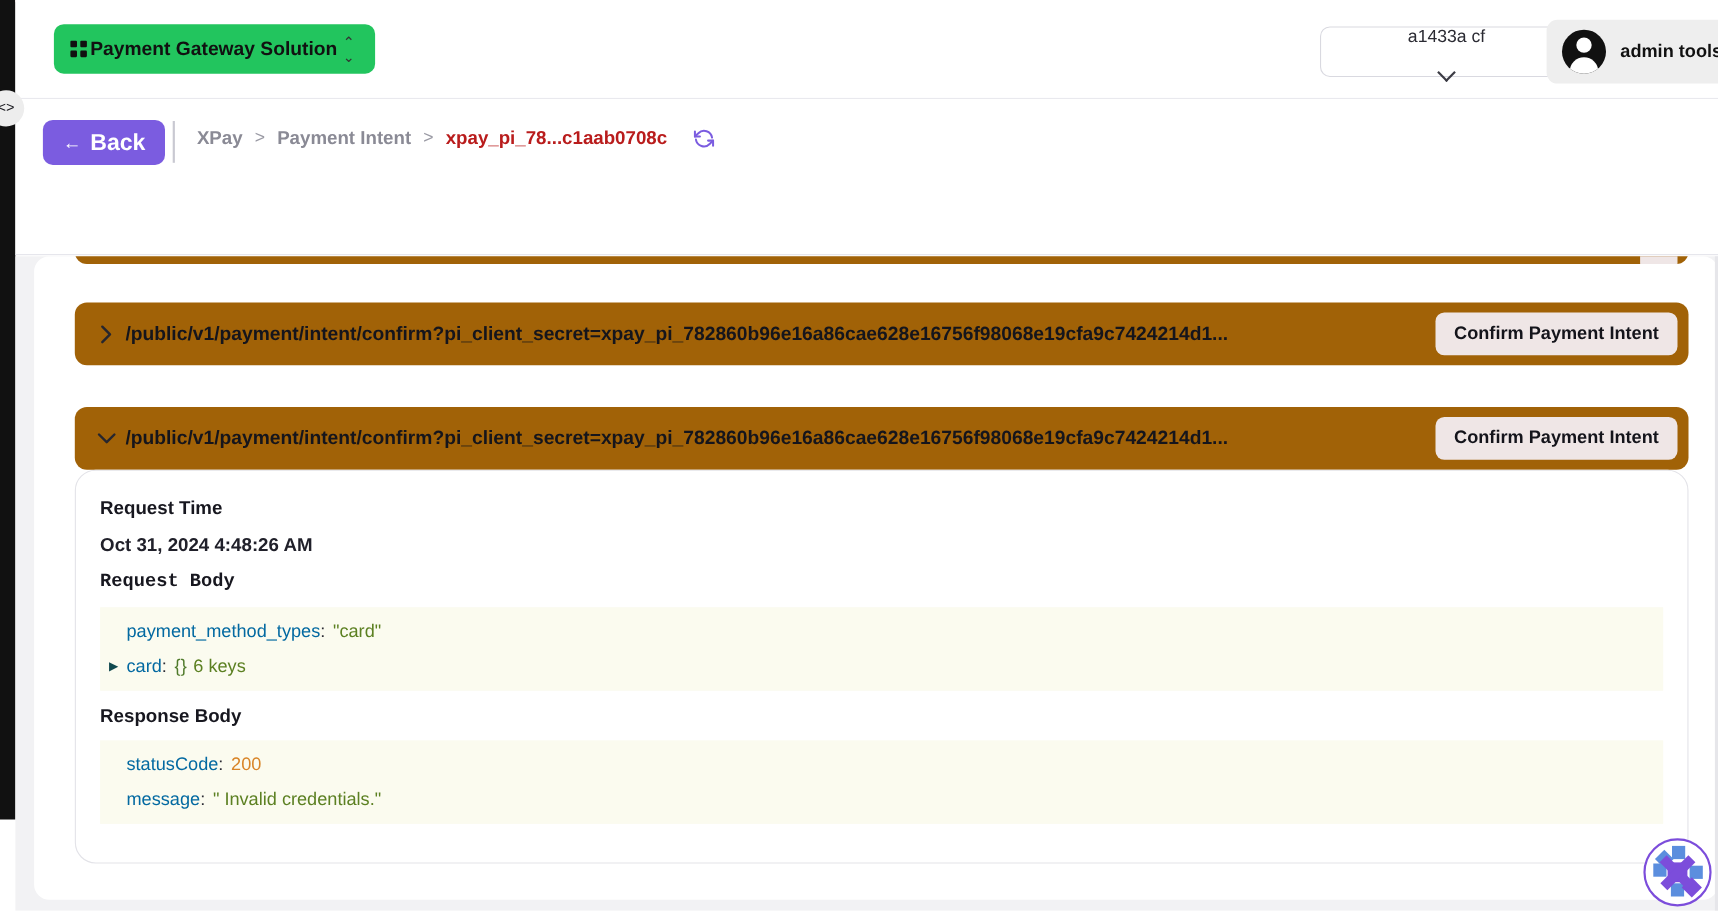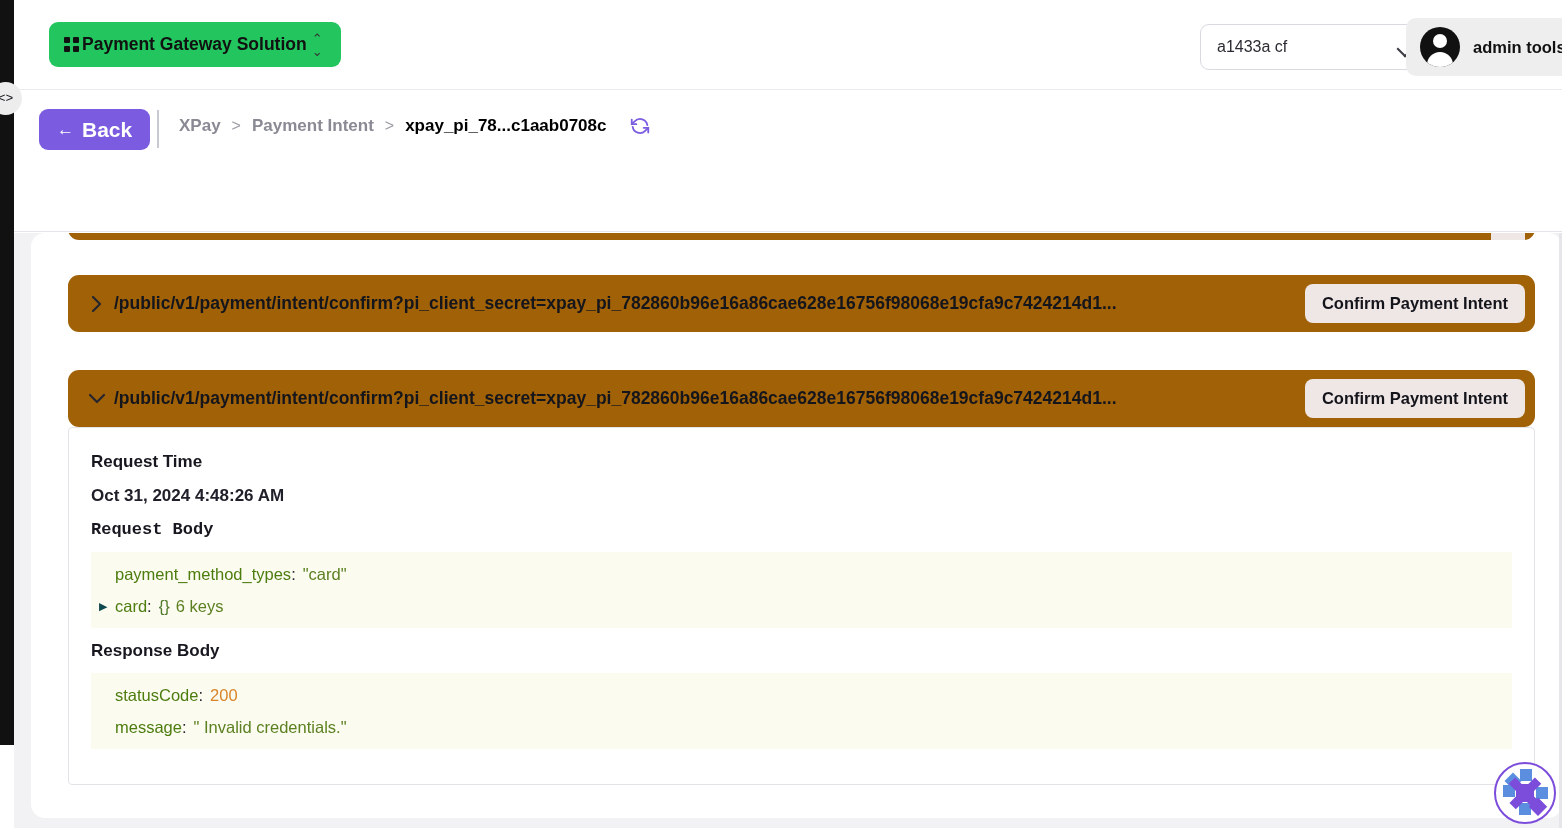--- a/index.html
+++ b/index.html
@@ -91,20 +91,21 @@
     left: 1186px; top: 24px;
     width: 230px; height: 46px;
     background: #ffffff;
     border: 1px solid #d9d9e0;
     border-radius: 9px;
     display: flex;
     align-items: center;
     justify-content: space-between;
     padding: 0 16px;
     cursor: pointer;
+    flex-direction: column;
   }
   .env-select-value {
     font-size: 16px;
     color: #2b2b33;
   }
   .chev-down {
     width: 15px; height: 9px;
     position: relative;
     flex: none;
   }
@@ -210,21 +211,21 @@
     align-items: center;
     gap: 11px;
   }
   .crumb {
     font-size: 17px;
     font-weight: bold;
     color: #8a8a95;
     cursor: pointer;
     white-space: nowrap;
   }
-  .crumb.active { color: #000000; }
+  .crumb.active { color: #b91c1c; }
   .crumb-sep {
     font-size: 16px;
     color: #9a9aa4;
   }
   .refresh-icon {
     margin-left: 12px;
     width: 22px; height: 22px;
     cursor: pointer;
     display: block;
   }
@@ -324,21 +325,21 @@
   .req-row-partial .confirm-btn { margin-top: 0; }
 
   
   .detail-card {
     position: absolute;
     left: 37px; top: 194px;
     width: 1467px;
     height: 358px;
     background: #ffffff;
     border: 1px solid #e3e3e8;
-    border-radius: 4px;
+    border-radius: 19px;
   }
 
   .detail-label {
     position: absolute;
     left: 22px;
     font-size: 17px;
     font-weight: bold;
     color: #17171f;
     white-space: nowrap;
   }
@@ -376,21 +377,21 @@
   }
   .json-tri {
     width: 16px;
     flex: none;
     color: #10494f;
     font-size: 11px;
     line-height: 1;
     cursor: pointer;
   }
   .json-tri.empty { color: transparent; cursor: default; }
-  .json-key { color: #4d7c0f; text-align: right; }
+  .json-key { color: #0369a1; text-align: right; }
   .json-colon { color: #2a2a33; margin-right: 7px; }
   .json-str { color: #5c8022; }
   .json-num { color: #d98528; }
   .json-braces { color: #4f7a2a; margin-right: 6px; }
   .json-count { color: #5c8022; }
 
   
   .code-toggle {
     position: absolute;
     left: -11px; top: 82px;

